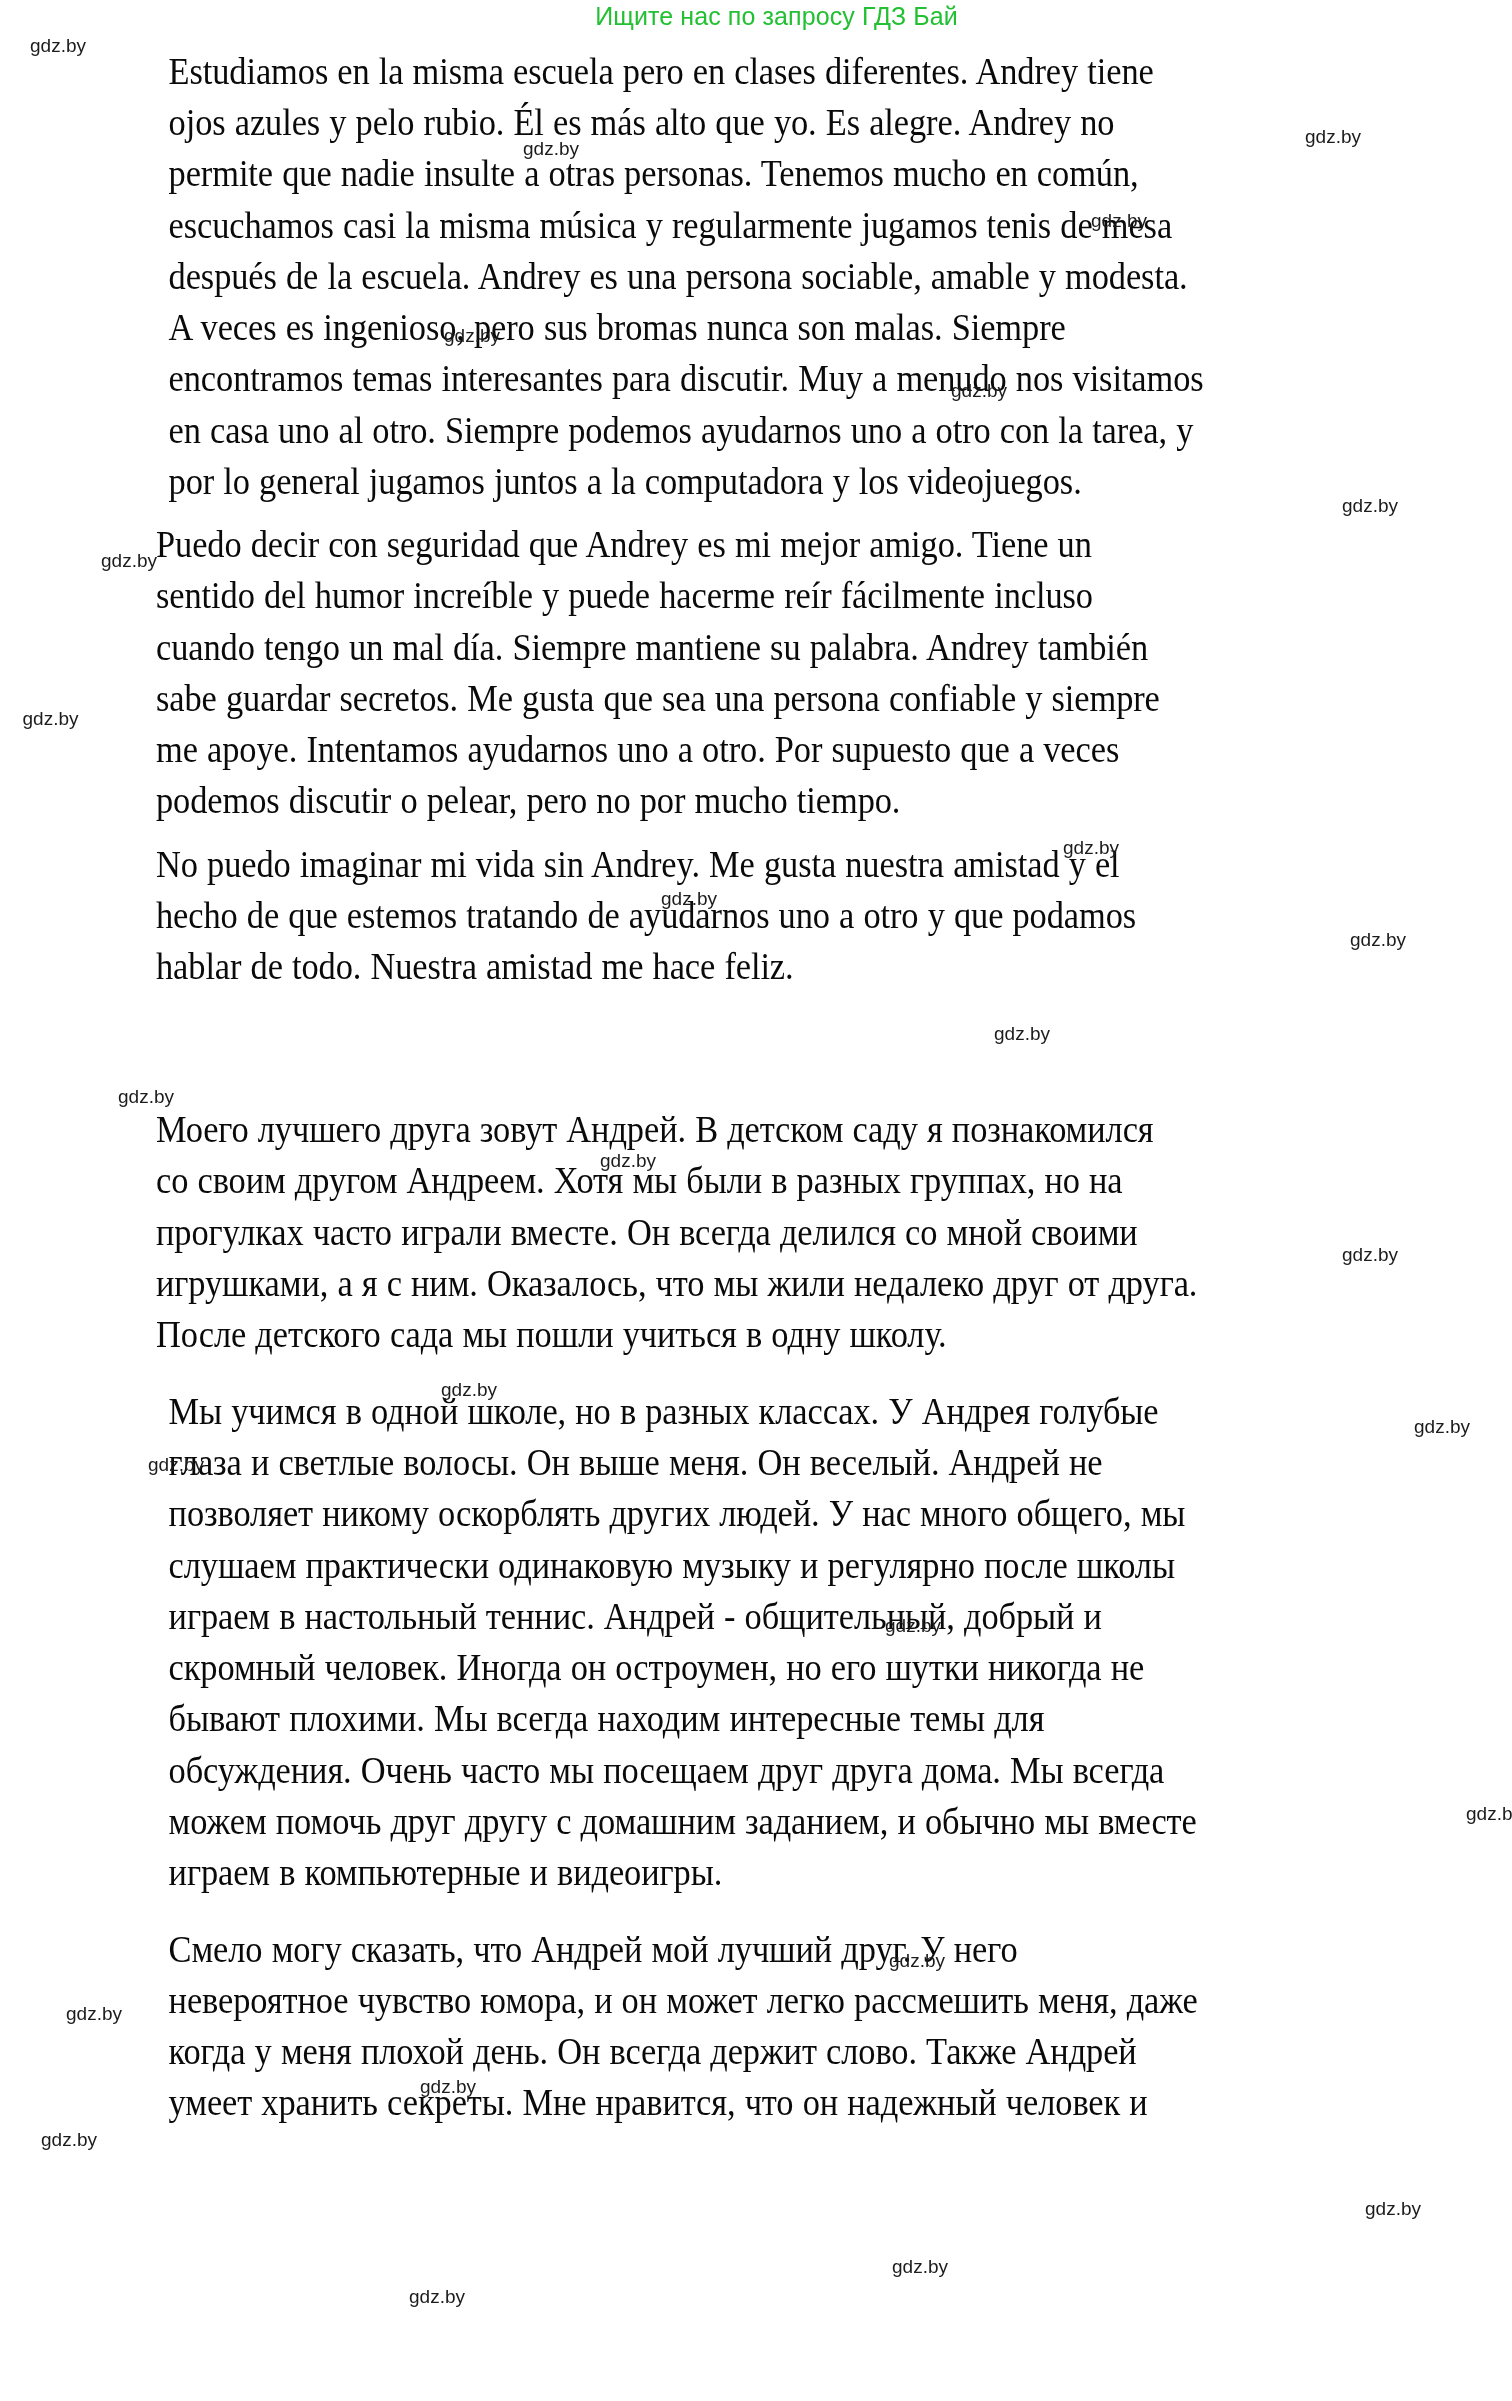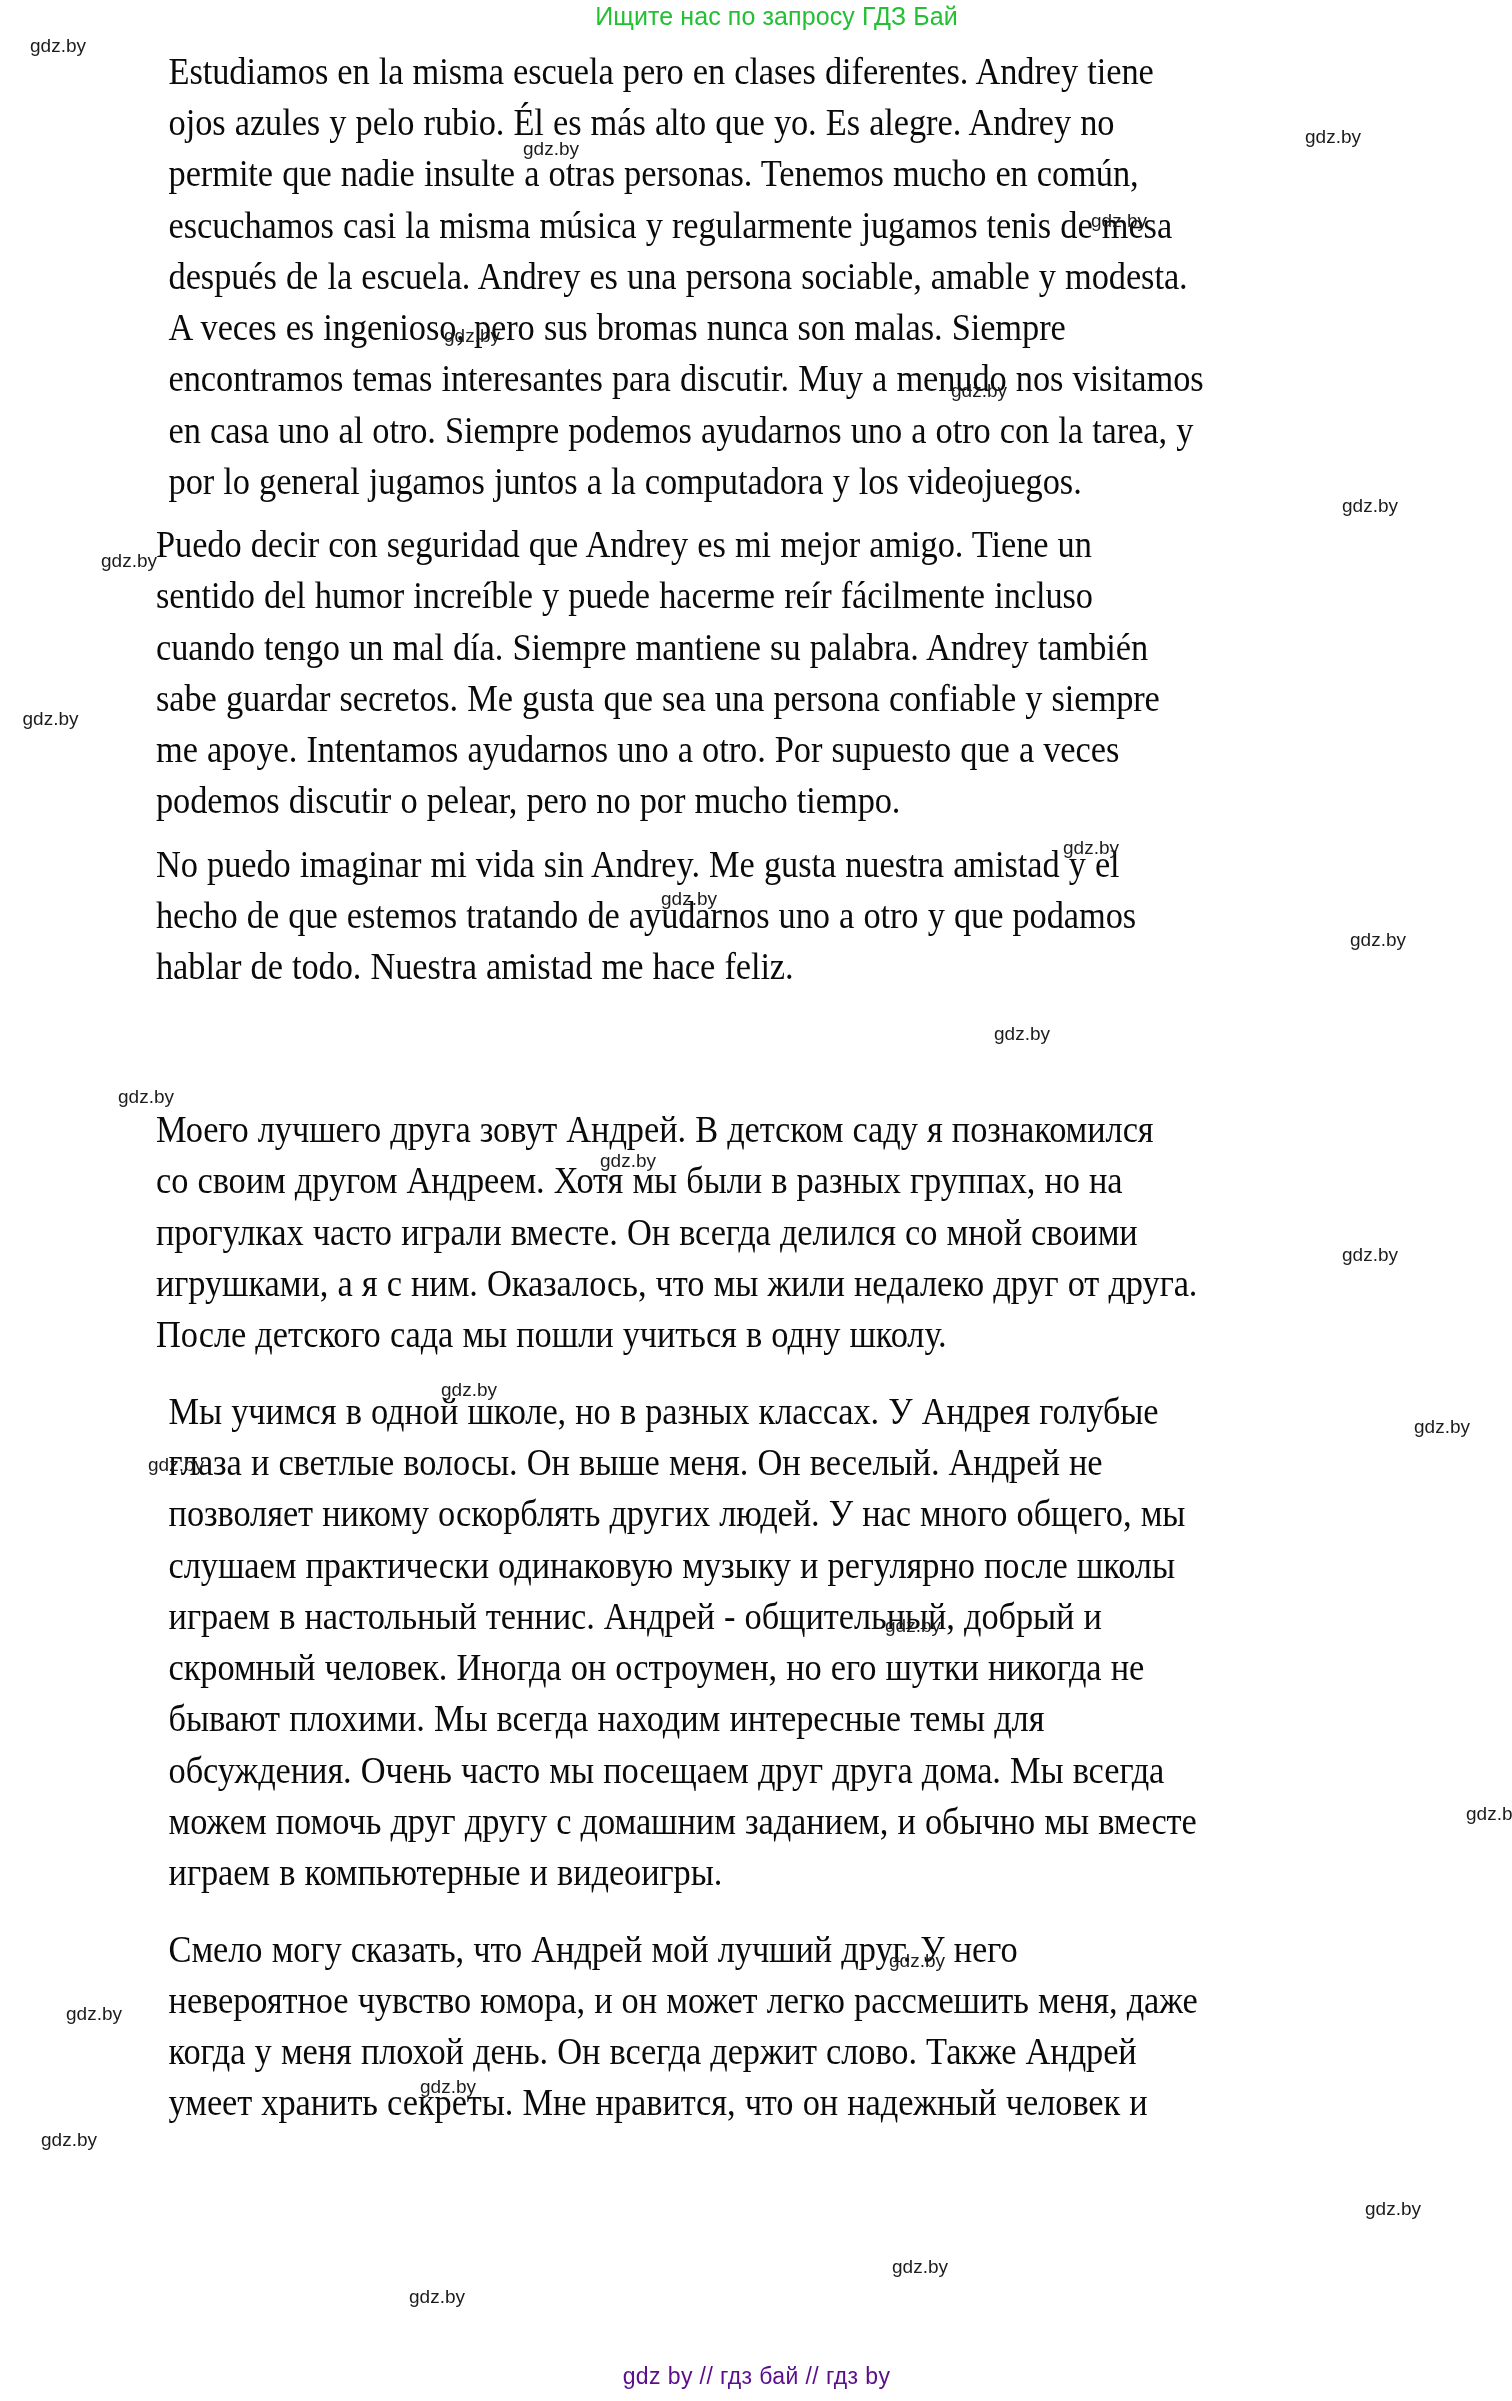--- a/index.html
+++ b/index.html
@@ -217,18 +217,15 @@
       <span class="wm" style="left: 1466px; top: 1804px; color: rgb(28, 28, 28);">gdz.by</span>
       <span class="wm" style="left: 889px; top: 1951px; color: rgb(28, 28, 28);">gdz.by</span>
       <span class="wm" style="left: 66px; top: 2004px; color: rgb(28, 28, 28);">gdz.by</span>
       <span class="wm" style="left: 420px; top: 2077px; color: rgb(28, 28, 28);">gdz.by</span>
       <span class="wm" style="left: 41px; top: 2130px; color: rgb(28, 28, 28);">gdz.by</span>
       <span class="wm" style="left: 1365px; top: 2199px; color: rgb(28, 28, 28);">gdz.by</span>
       <span class="wm" style="left: 892px; top: 2257px; color: rgb(28, 28, 28);">gdz.by</span>
       <span class="wm" style="left: 409px; top: 2287px; color: rgb(28, 28, 28);">gdz.by</span>
     </div>
 
-  <div class="footer">
-    <span class="footer-text" style="color: rgb(91, 13, 140);">gdz by  //  гдз бай  //  гдз by</span>
-  </div>
 
 </div>
 
 
 </body></html>

